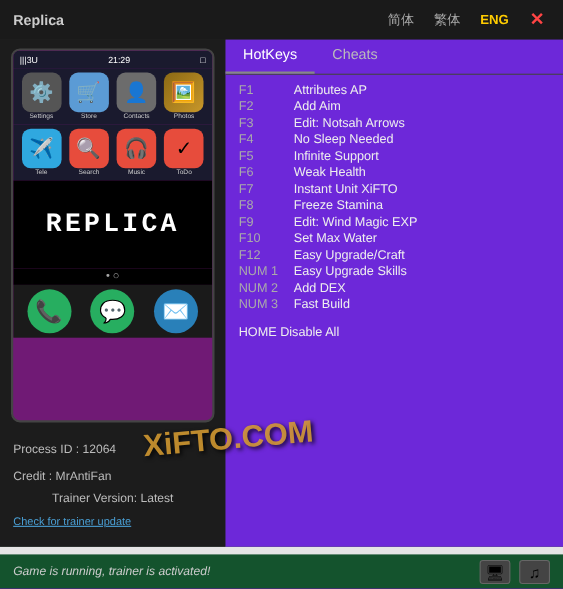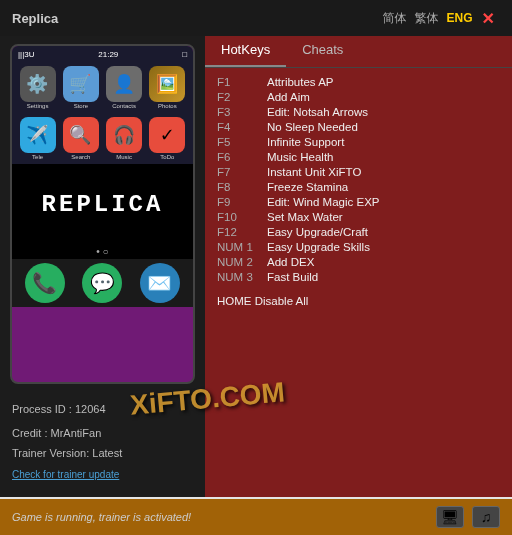--- a/index.html
+++ b/index.html
@@ -22,20 +22,21 @@
       padding: 0 12px;
     }
     .title-bar-left {
       color: #ccc;
       font-size: 13px;
       font-weight: bold;
     }
     .title-bar-right {
       display: flex;
       align-items: center;
+      gap: 10px;
     }
     .lang-btn {
       color: #aaa;
       font-size: 12px;
       cursor: pointer;
       padding: 2px 4px;
     }
     .lang-btn.active {
       color: #ffcc00;
       font-weight: bold;
@@ -175,21 +176,21 @@
     .update-link {
       color: #4a9fd4;
       font-size: 10px;
       text-decoration: underline;
       cursor: pointer;
     }
 
     
     .right-panel {
       flex: 1;
-      background: #7f1d1d;
+      background: #6d28d9;
       display: flex;
       flex-direction: column;
     }
 
     .tabs-row {
       display: flex;
       border-bottom: 1px solid #444;
       height: 32px;
     }
     .tab {
@@ -241,26 +242,26 @@
       color: rgba(220, 160, 50, 0.85);
       font-family: Arial Black, sans-serif;
       text-shadow: 2px 2px 4px rgba(0,0,0,0.8);
       transform: rotate(-5deg);
       display: block;
     }
 
     
     .bottom-bar {
       height: 38px;
-      background: #a16207;
+      background: #14532d;
       display: flex;
       align-items: center;
       justify-content: space-between;
       padding: 0 12px;
-      border-top: 2px solid #e5e5e5;
+      border-top: 7px solid #e5e5e5;
     }
     .status-text {
       color: #ccc;
       font-size: 11px;
       font-style: italic;
     }
     .bottom-icons {
       display: flex;
       gap: 8px;
     }
@@ -348,21 +349,21 @@
       <div class="phone-bottom-icons">
         <div class="phone-bottom-icon icon-phone">📞</div>
         <div class="phone-bottom-icon icon-sms">💬</div>
         <div class="phone-bottom-icon icon-mail">✉️</div>
       </div>
     </div>
 
     <div class="info-section">
       <div>Process ID : 12064</div>
       <div style="margin-top:4px;">Credit :   MrAntiFan</div>
-      <div style="margin-top:0;">Trainer Version: Latest</div>
+      <div style="margin-top:0;text-align:center;">Trainer Version: Latest</div>
       <div style="margin-top:2px;">
         <span class="update-link">Check for trainer update</span>
       </div>
     </div>
   </div>
 
   <div class="right-panel">
 
     <div class="tabs-row">
       <div class="tab active">HotKeys</div>
@@ -385,21 +386,21 @@
       <div class="cheat-item">
         <span class="cheat-key">F4</span>
         <span class="cheat-desc">No Sleep Needed</span>
       </div>
       <div class="cheat-item">
         <span class="cheat-key">F5</span>
         <span class="cheat-desc">Infinite Support</span>
       </div>
       <div class="cheat-item">
         <span class="cheat-key">F6</span>
-        <span class="cheat-desc">Music Health</span>
+        <span class="cheat-desc">Weak Health</span>
       </div>
       <div class="cheat-item">
         <span class="cheat-key">F7</span>
         <span class="cheat-desc">Instant Unit XiFTO</span>
       </div>
       <div class="cheat-item">
         <span class="cheat-key">F8</span>
         <span class="cheat-desc">Freeze Stamina</span>
       </div>
       <div class="cheat-item">

